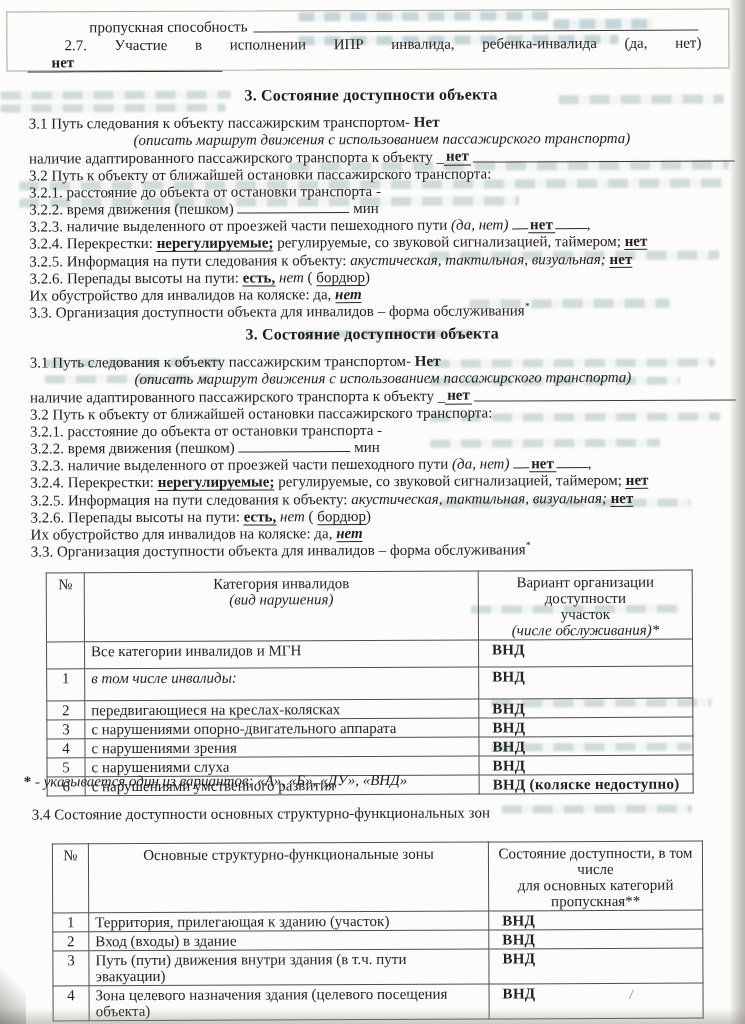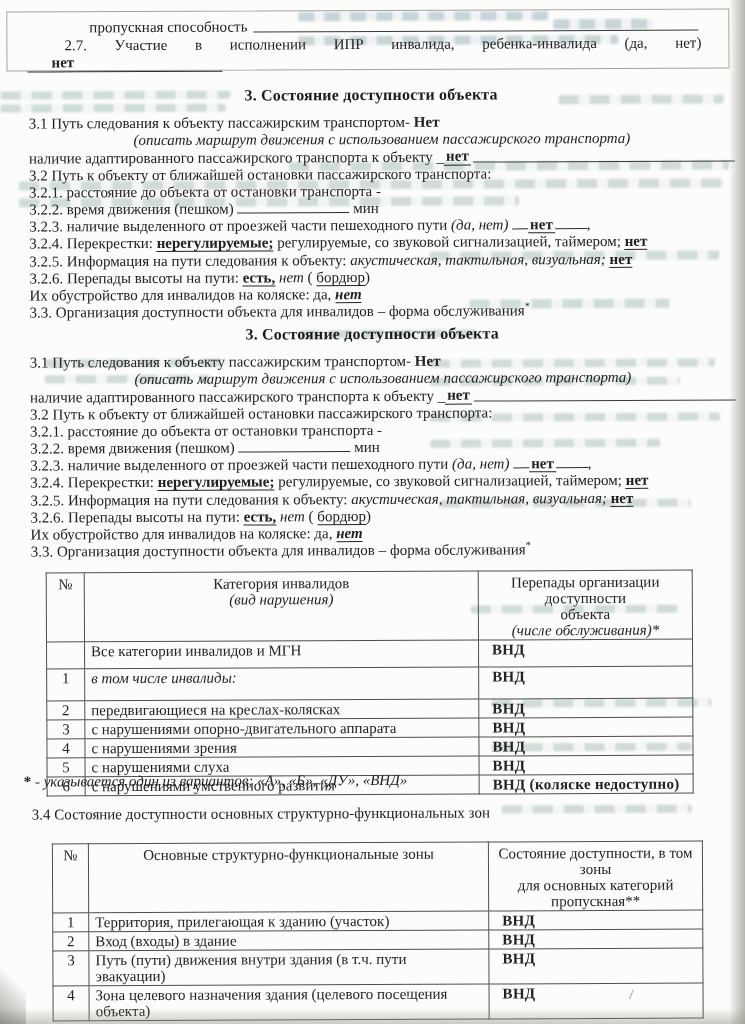--- a/index.html
+++ b/index.html
@@ -228,22 +228,22 @@
           <col style="width:214px">
         </colgroup>
     <tbody>
           <tr class="h-row">
       <th class="hdr">№</th>
       <th class="hdr">
         <div>Категория инвалидов</div>
         <div class="i">(вид нарушения)</div>
       </th>
       <th class="hdr">
-        <div>Перепады организации доступности</div>
-        <div>объекта</div>
+        <div>Вариант организации доступности</div>
+        <div>участок</div>
         <div class="i">(числе обслуживания)*</div>
       </th>
     </tr>
     <tr class="r-all">
       <td class="c-num"></td>
       <td>Все категории инвалидов и МГН</td>
       <td class="val">ВНД</td>
     </tr>
     <tr class="r-incl">
       <td class="c-num">1</td>
@@ -288,21 +288,21 @@
     <colgroup>
           <col style="width:36px">
           <col style="width:400px">
           <col style="width:214px">
         </colgroup>
     <tbody>
           <tr class="h-row">
       <th class="hdr">№</th>
       <th class="hdr">Основные структурно-функциональные зоны</th>
       <th class="hdr">
-        <div>Состояние доступности, в том зоны</div>
+        <div>Состояние доступности, в том числе</div>
         <div>для основных категорий пропускная**</div>
       </th>
     </tr>
     <tr class="r-1">
       <td class="c-num">1</td>
       <td>Территория, прилегающая к зданию (участок)</td>
       <td class="val">ВНД</td>
     </tr>
     <tr class="r-2">
       <td class="c-num">2</td>

